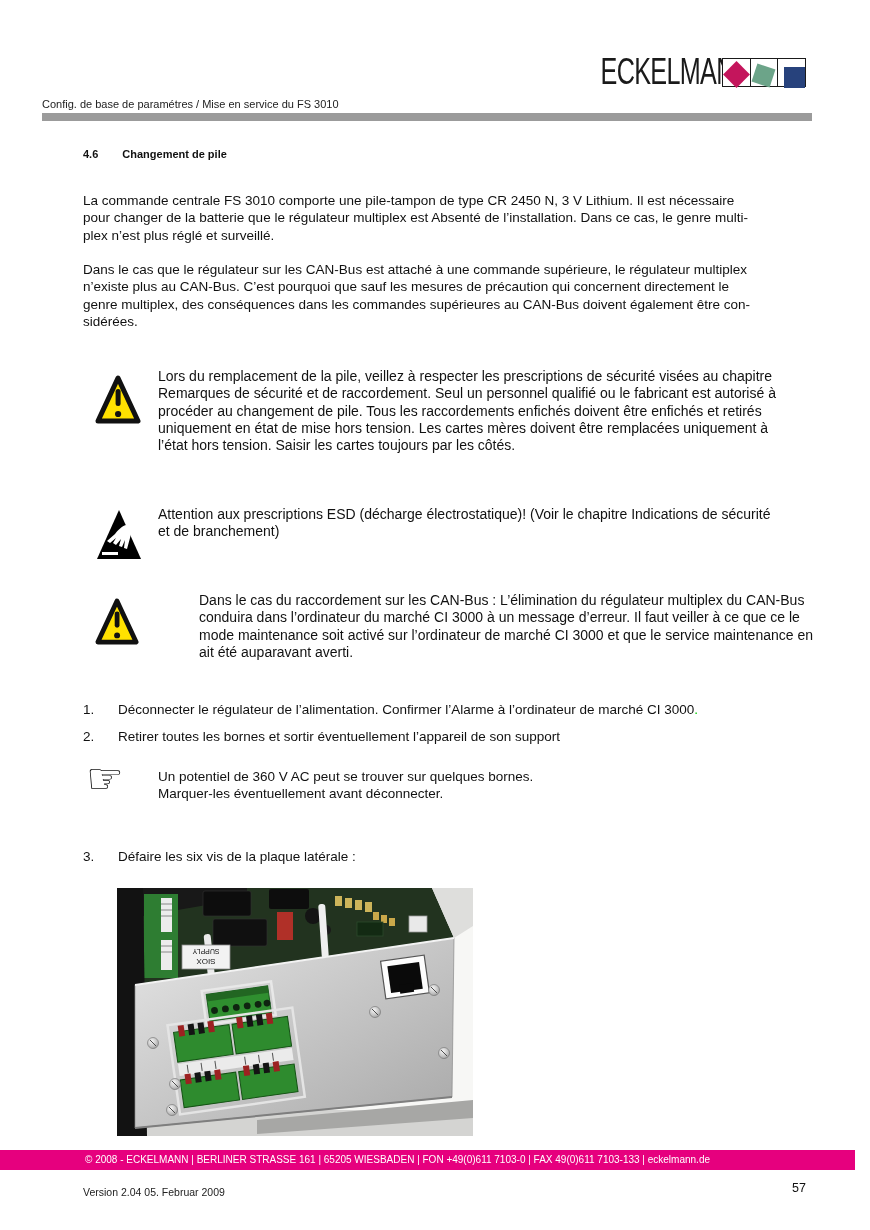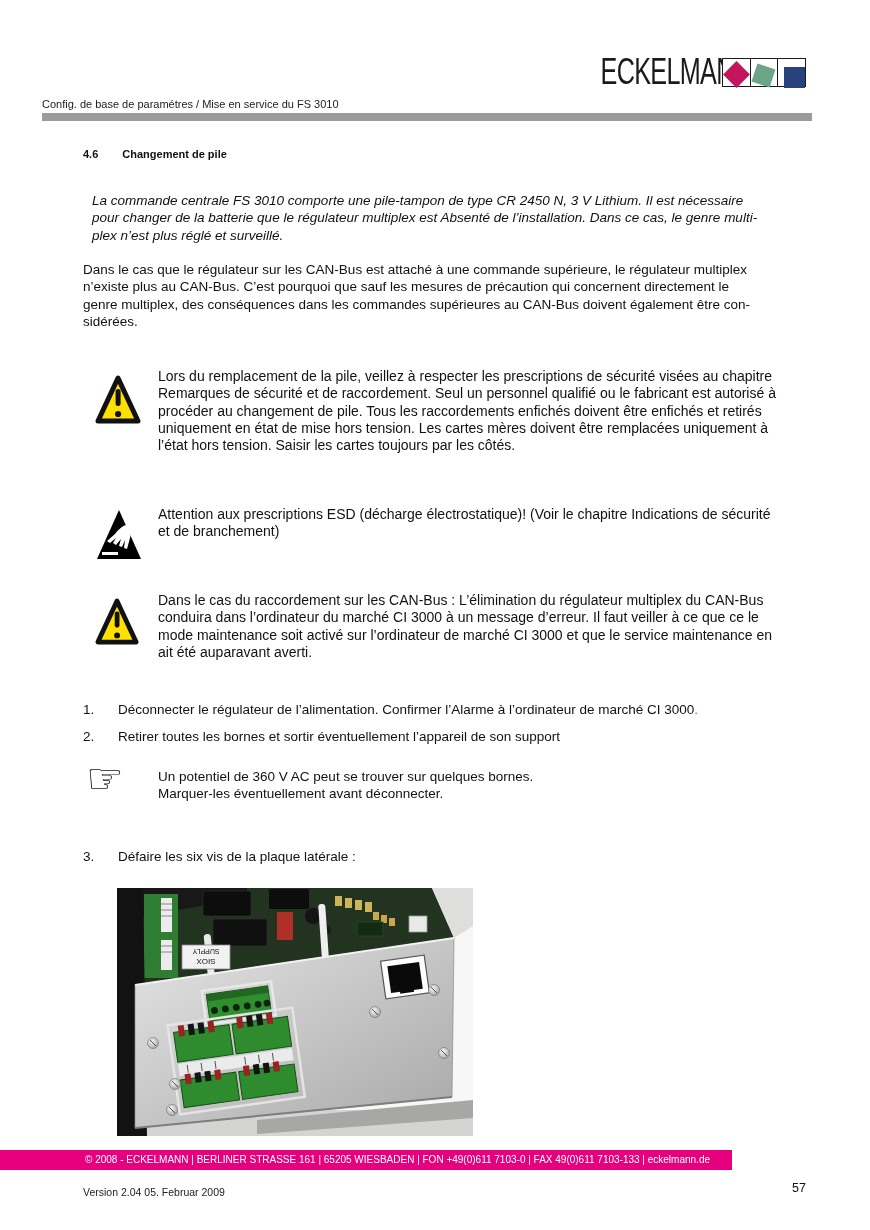--- a/index.html
+++ b/index.html
@@ -18,39 +18,39 @@
   .sq-green{width:19px;height:19px;left:3px;top:7px;transform:rotate(18deg);}
   .sq-blue{width:21px;height:21px;left:6px;top:8px;}
 
   .breadcrumb{top:98px;left:42px;font-size:11px;color:#222;}
   .rule{top:113px;left:42px;width:770px;height:8px;background:#9b9b9b;}
 
   .heading{top:148px;left:83px;font-size:11px;font-weight:700;color:#111;}
   .heading .ttl{margin-left:24px;}
 
   .bodytext{font-size:13.5px;line-height:17.3px;color:#111;white-space:pre-line;}
-  .p1{top:192px;left:92px;width:732px;font-style:italic;}
+  .p1{top:192px;left:83px;width:732px;}
   .p2{top:261px;left:83px;width:732px;}
 
   .warn-text{left:158px;width:656px;font-size:14px;line-height:17.3px;white-space:pre-line;}
-  .w1{top:368px;} .w2{top:506px;} .w3{top:592px;}
+  .w1{top:368px;} .w2{top:506px;} .w3{top:592px;margin-left:41px;}
   .warn-icon{left:95px;} .wi1{top:374px;} .wi2{top:508px;} .wi3{top:597px;}
 
   .step-num{left:83px;font-size:13.5px;}
   .step-text{left:118px;width:700px;font-size:13.5px;}
   .s1{top:702px;} .s2{top:729px;} .s3{top:849px;}
   .green-dot{color:#00cc00;}
 
   .hand-icon{top:758px;left:86px;font-size:42px;line-height:42px;color:#111;
              font-family:"DejaVu Sans",sans-serif;}
   .note-text{top:768px;left:158px;width:600px;font-size:13.5px;line-height:17.3px;white-space:pre-line;}
 
   .photo{top:888px;left:117px;width:356px;height:248px;}
 
-  .footer-bar{top:1150px;left:0;width:732px;height:20px;background:#e6007e;}
+  .footer-bar{top:1150px;left:0;width:855px;height:20px;background:#e6007e;}
   .footer-bar-text{position:absolute;left:85px;top:0;line-height:20px;font-size:10px;color:#ffffff;white-space:nowrap;}
   .version{top:1186px;left:83px;font-size:10.5px;color:#222;}
   .pagenum{top:1181px;left:792px;font-size:12.5px;color:#111;}
 </style>
 </head>
 <body>
 
 <div class="page">
 
   <div class="logo-text">ECKELMANN</div>

